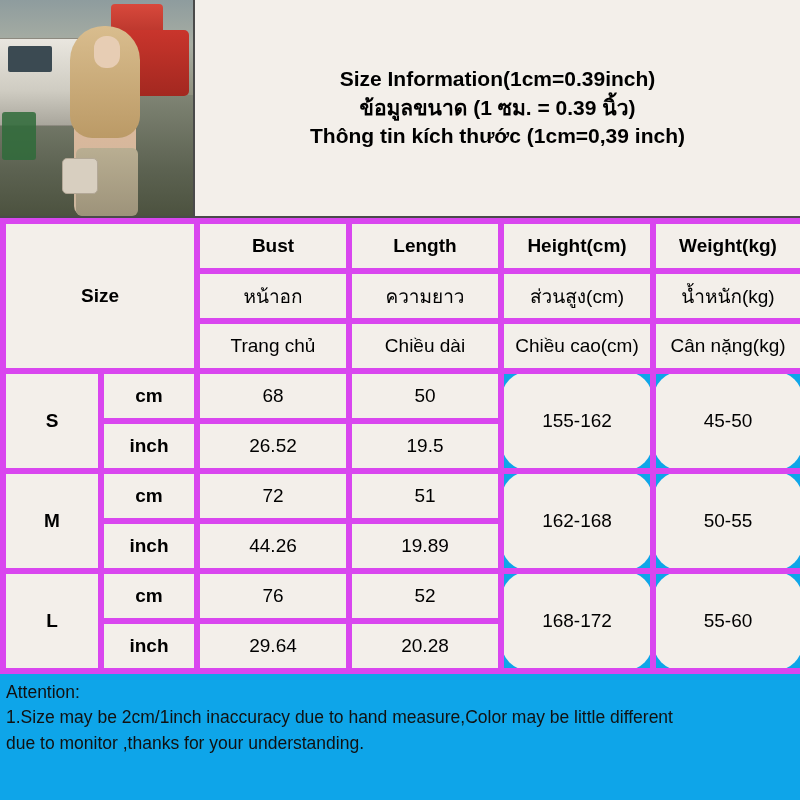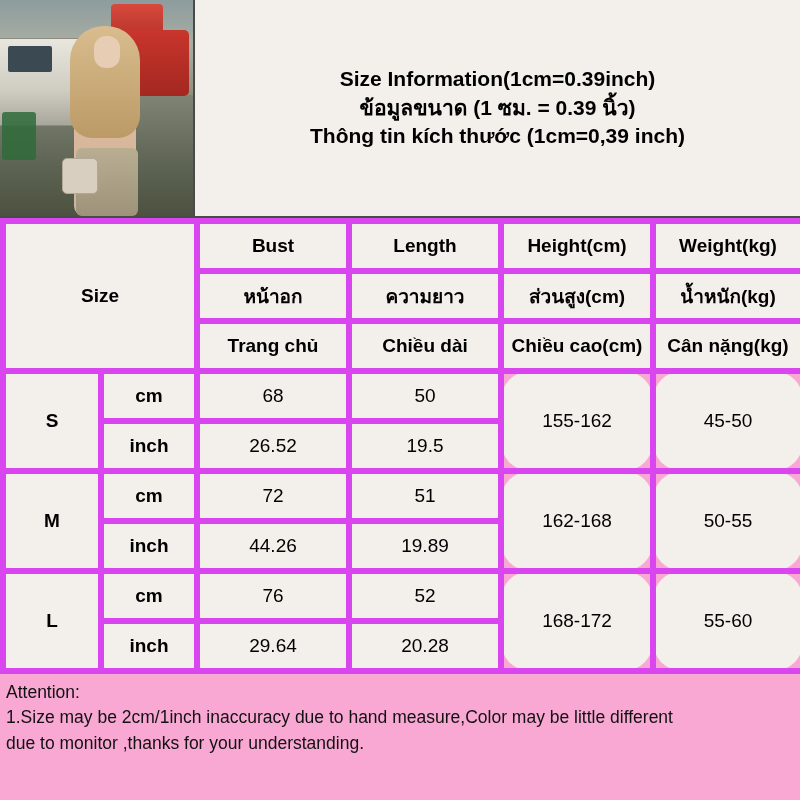--- a/index.html
+++ b/index.html
@@ -12,21 +12,21 @@
     height: 800px;
     font-family: "Liberation Sans", sans-serif;
     color: #000000;
     overflow: hidden;
   }
 
   #sheet {
     position: relative;
     width: 800px;
     height: 800px;
-    background: #f9a8d4;
+    background: #0ea5e9;
   }
 
   
   .top-block {
     display: flex;
     width: 800px;
     height: 218px;
     border-bottom: 2px solid #4a4a4a;
     box-sizing: border-box;
   }
@@ -180,21 +180,21 @@
   }
   td.size-header {
     font-weight: bold;
     font-size: 30px;
   }
   td.head-en {
     font-weight: bold;
     font-size: 20px;
   }
   td.head-th, td.head-vi {
-    font-weight: bold;
+    font-weight: normal;
     font-size: 19px;
   }
   td.unit {
     font-weight: bold;
     font-size: 18px;
   }
   td.value { font-size: 20px; }
   td.span-value { font-size: 20px; border-radius: 29px; }
 
   

